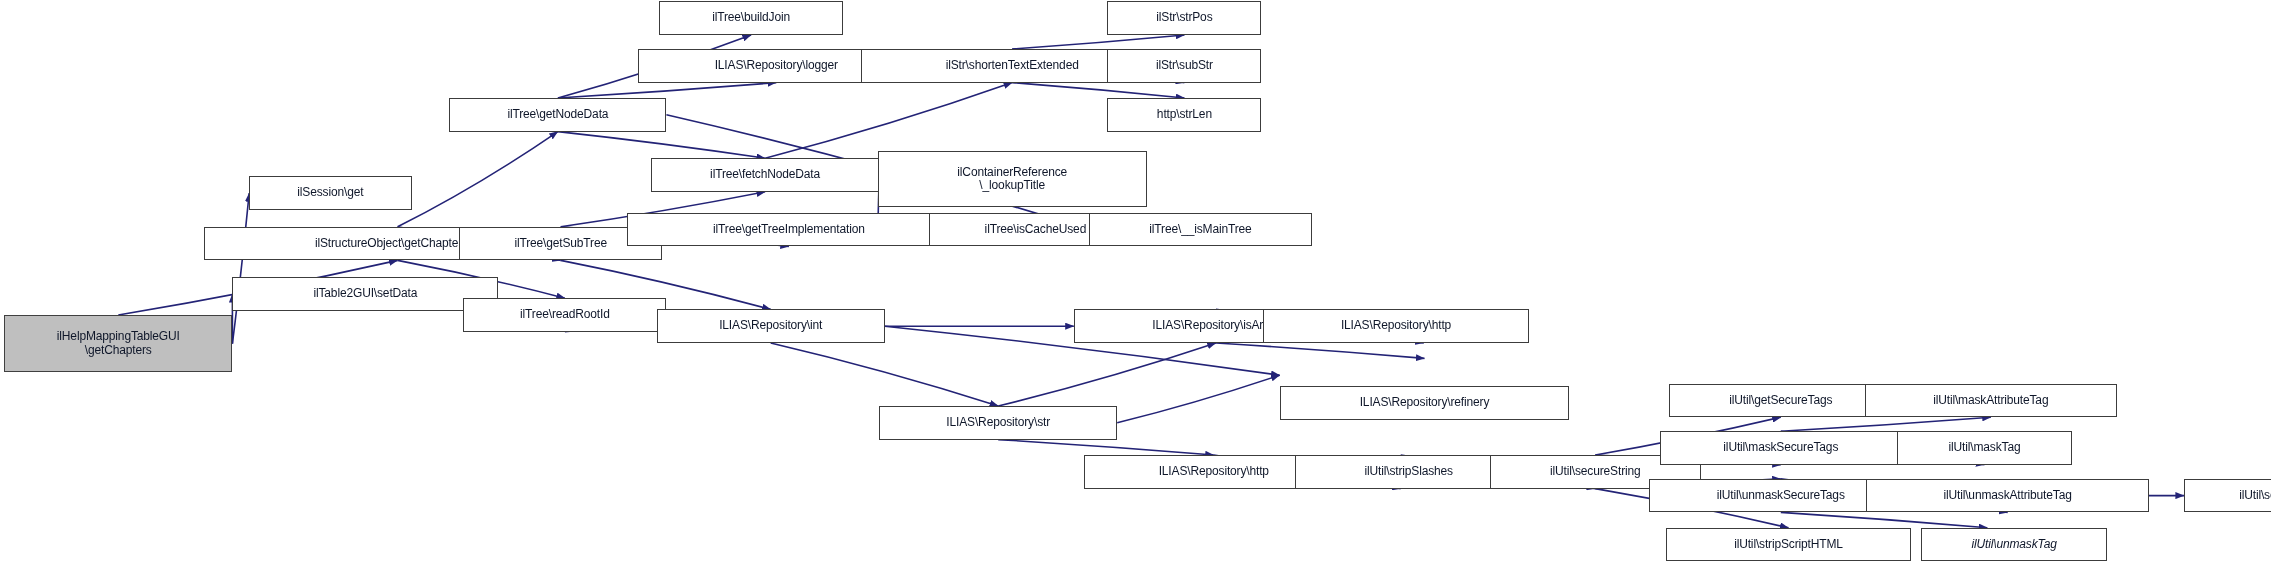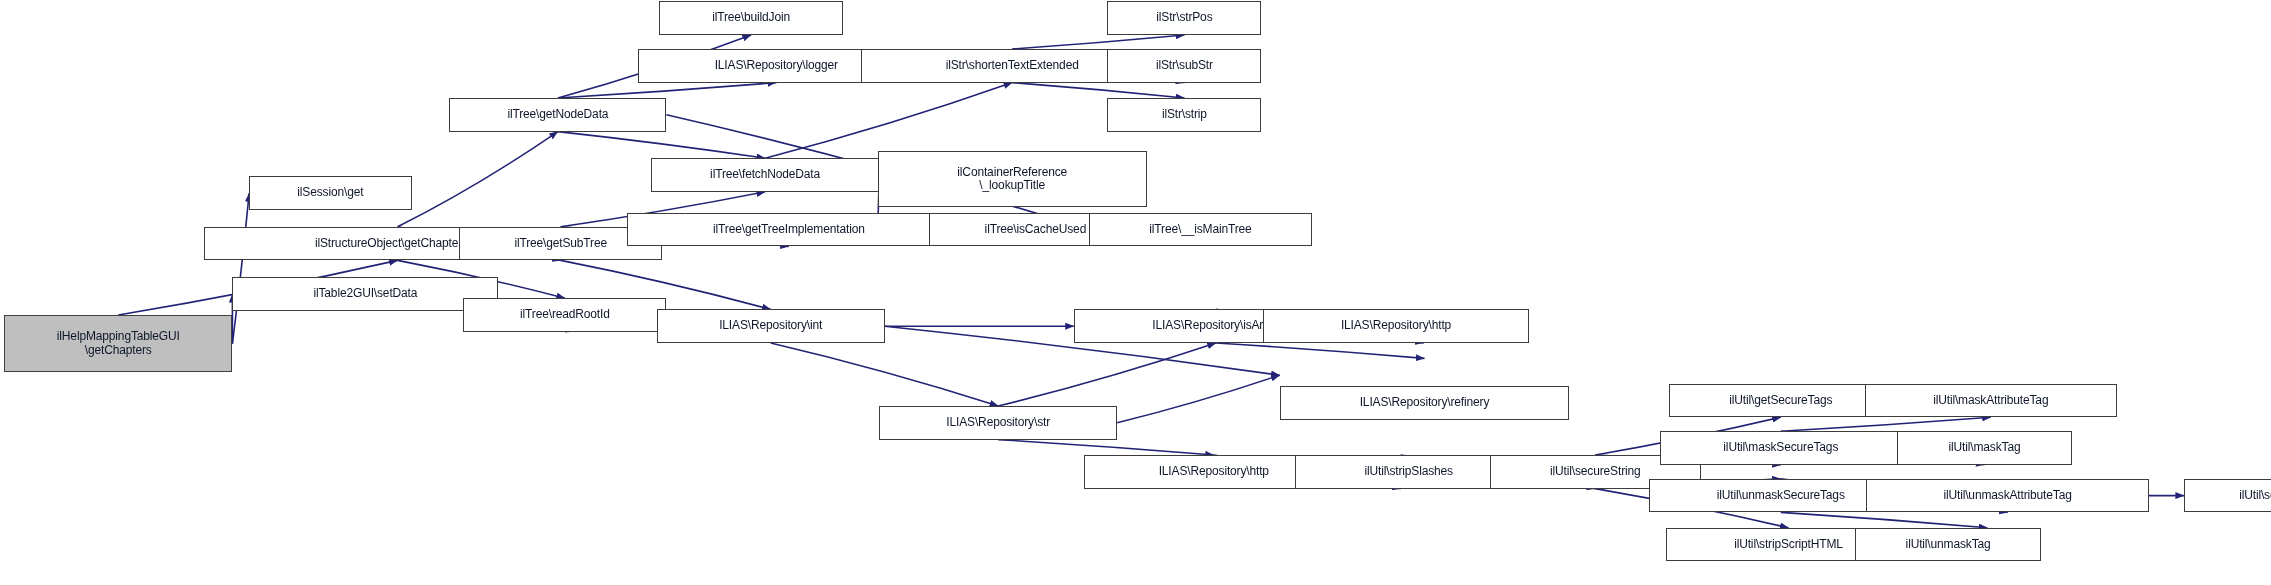--- a/index.html
+++ b/index.html
@@ -112,34 +112,34 @@
       <div class="node shaded" style="left: 638.4px; top: 49px; width: 275.8px; height: 33.6px;">ILIAS\Repository\logger</div>
       <div class="node shaded" style="left: 651px; top: 158.2px; width: 228.2px; height: 33.6px;">ilTree\fetchNodeData</div>
       <div class="node shaded" style="left: 459.2px; top: 226.8px; width: 203px; height: 33.6px;">ilTree\getSubTree</div>
       <div class="node shaded" style="left: 627.2px; top: 212.8px; width: 323.4px; height: 33.6px;">ilTree\getTreeImplementation</div>
       <div class="node shaded" style="left: 929px; top: 212.8px; width: 212.8px; height: 33.6px;">ilTree\isCacheUsed</div>
       <div class="node shaded" style="left: 877.8px; top: 151.2px; width: 268.8px; height: 56px;">ilContainerReference
 \_lookupTitle</div>
       <div class="node shaded" style="left: 861px; top: 49px; width: 302.4px; height: 33.6px;">ilStr\shortenTextExtended</div>
       <div class="node shaded" style="left: 1107.4px; top: 1.4px; width: 154px; height: 33.6px;">ilStr\strPos</div>
       <div class="node shaded" style="left: 1107.4px; top: 49px; width: 154px; height: 33.6px;">ilStr\subStr</div>
-      <div class="node shaded" style="left: 1107.4px; top: 98px; width: 154px; height: 33.6px;">ilStr\strip</div>
+      <div class="node shaded" style="left: 1107.4px; top: 98px; width: 154px; height: 33.6px;">http\strLen</div>
       <div class="node shaded" style="left: 1089.2px; top: 212.8px; width: 222.6px; height: 33.6px;">ilTree\__isMainTree</div>
       <div class="node shaded" style="left: 463.4px; top: 298.2px; width: 203px; height: 33.6px;">ilTree\readRootId</div>
       <div class="node shaded" style="left: 656.6px; top: 309.4px; width: 228.2px; height: 33.6px;">ILIAS\Repository\int</div>
       <div class="node shaded" style="left: 1073.8px; top: 309.4px; width: 284.2px; height: 33.6px;">ILIAS\Repository\isArray</div>
       <div class="node shaded" style="left: 1263px; top: 309.4px; width: 266px; height: 33.6px;">ILIAS\Repository\http</div>
       <div class="node shaded" style="left: 1279.6px; top: 358.4px; width: 289.8px; height: 33.6px; margin-top: 28px;">ILIAS\Repository\refinery</div>
       <div class="node shaded" style="left: 879.2px; top: 406px; width: 238px; height: 33.6px;">ILIAS\Repository\str</div>
       <div class="node shaded" style="left: 1083.6px; top: 455px; width: 260.4px; height: 33.6px;">ILIAS\Repository\http</div>
       <div class="node shaded" style="left: 1295px; top: 455px; width: 211.4px; height: 33.6px; padding-left: 16px;">ilUtil\stripSlashes</div>
       <div class="node shaded" style="left: 1489.6px; top: 455px; width: 211.4px; height: 33.6px;">ilUtil\secureString</div>
       <div class="node shaded" style="left: 1668.8px; top: 383.6px; width: 224px; height: 33.6px;">ilUtil\getSecureTags</div>
       <div class="node shaded" style="left: 1660.4px; top: 431.2px; width: 240.8px; height: 33.6px;">ilUtil\maskSecureTags</div>
       <div class="node shaded" style="left: 1649.2px; top: 478.8px; width: 263.2px; height: 33.6px;">ilUtil\unmaskSecureTags</div>
       <div class="node shaded" style="left: 1666px; top: 527.8px; width: 245px; height: 33.6px;">ilUtil\stripScriptHTML</div>
       <div class="node shaded" style="left: 1864.8px; top: 383.6px; width: 252px; height: 33.6px;">ilUtil\maskAttributeTag</div>
       <div class="node shaded" style="left: 1897px; top: 431.2px; width: 175px; height: 33.6px;">ilUtil\maskTag</div>
       <div class="node shaded" style="left: 1866.2px; top: 478.8px; width: 282.8px; height: 33.6px;">ilUtil\unmaskAttributeTag</div>
-      <div class="node shaded" style="left: 1855px; top: 527.8px; width: 186.2px; height: 33.6px;">ilUtil\unmaskTag</div>
+      <div class="node shaded" style="left: 1921px; top: 527.8px; width: 186.2px; height: 33.6px; font-style: italic;">ilUtil\unmaskTag</div>
       <div class="node shaded" style="left: 2184px; top: 478.8px; width: 191.8px; height: 33.6px;">ilUtil\secureLink</div>
     </div>
 </div>
 
 </body></html>

